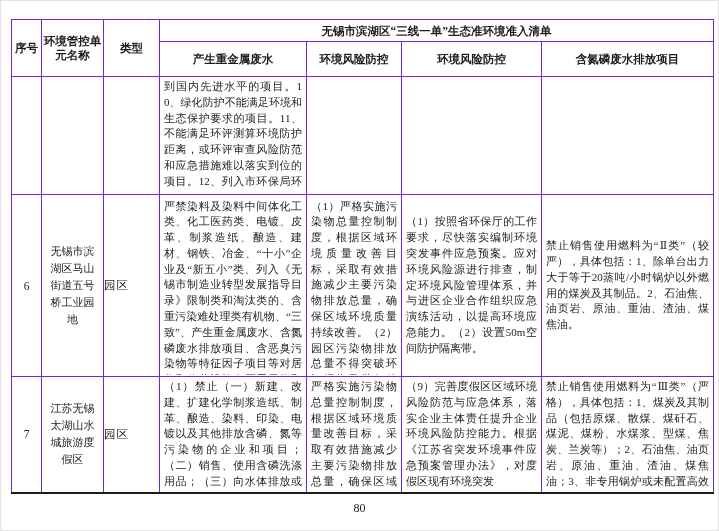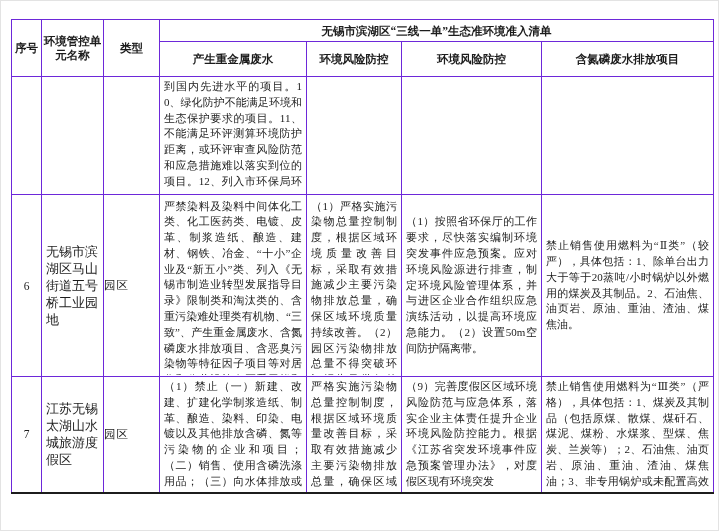--- a/index.html
+++ b/index.html
@@ -46,21 +46,21 @@
     overflow:hidden;
   }
   .center{text-align:center;}
   tr.r-partial td{vertical-align:top;}
   tr.r-partial .txt{max-height:114px;}
   tr.r6 .txt{max-height:178px;}
   tr.r6 td{vertical-align:middle;}
   tr.r7 td{vertical-align:top;}
   tr.r7 .txt{max-height:112px;}
   .unit-name{
-    font-size:13px;line-height:17px;text-align:left;
+    font-size:11px;line-height:17px;text-align:center;
     padding:2px 4px;word-break:break-all;
   }
   .serial{font-size:11.5px;text-align:center;}
   .type{font-size:11.5px;text-align:left;letter-spacing:1px;}
   .page-number{
     position:absolute;left:0;right:0;top:500px;
     text-align:center;font-size:12px;color:#1c1c1c;
   }
 </style>
 </head>
@@ -161,13 +161,14 @@
       <td>
             <div class="txt">（9）完善度假区区域环境风险防范与应急体系，落实企业主体责任提升企业环境风险防控能力。根据《江苏省突发环境事件应急预案管理办法》，对度假区现有环境突发</div>
           </td>
       <td>
             <div class="txt">禁止销售使用燃料为“Ⅲ类”（严格），具体包括：1、煤炭及其制品（包括原煤、散煤、煤矸石、煤泥、煤粉、水煤浆、型煤、焦炭、兰炭等）；2、石油焦、油页岩、原油、重油、渣油、煤焦油；3、非专用锅炉或未配置高效除尘设施的专用锅炉燃用的生物</div>
           </td>
     </tr>
   </tbody>
     </table>
 
+  <div class="page-number">80</div>
 </div>
 
 </body></html>

